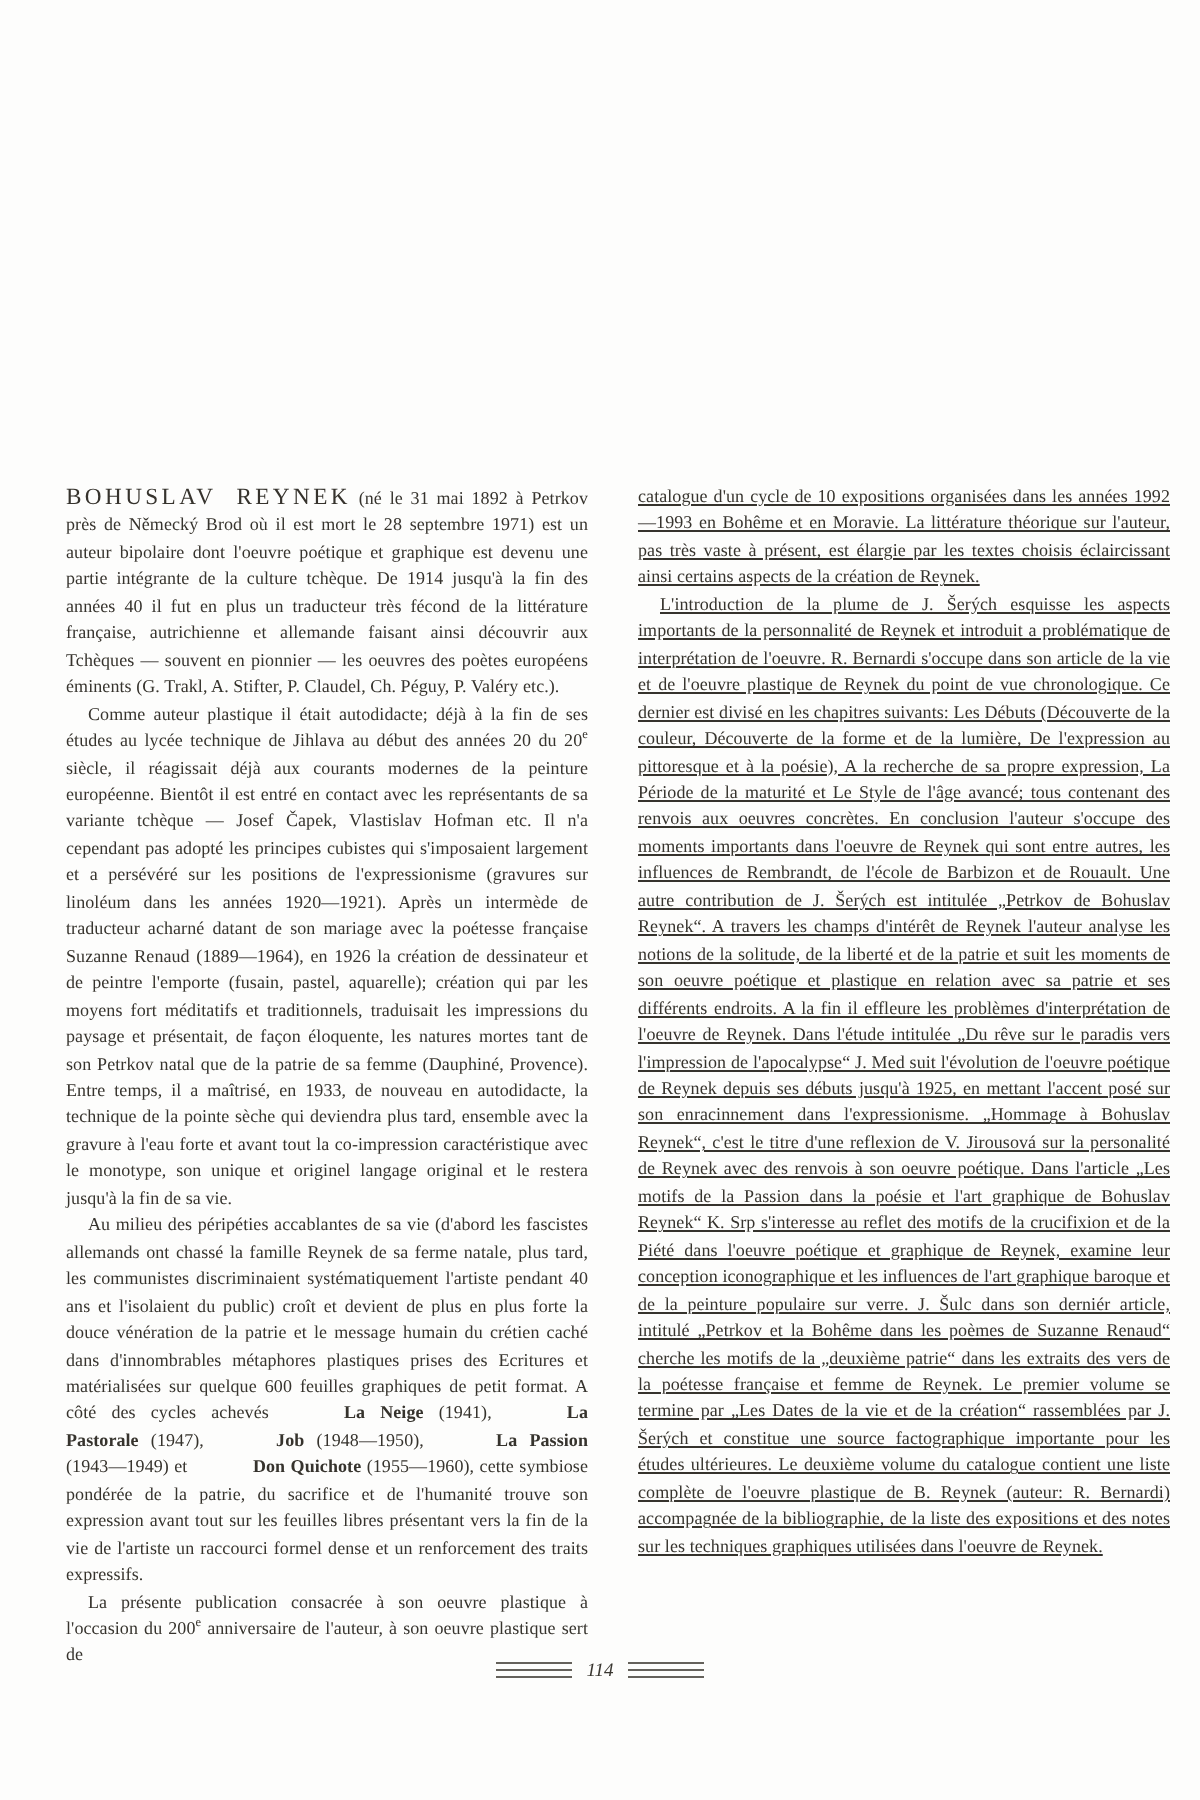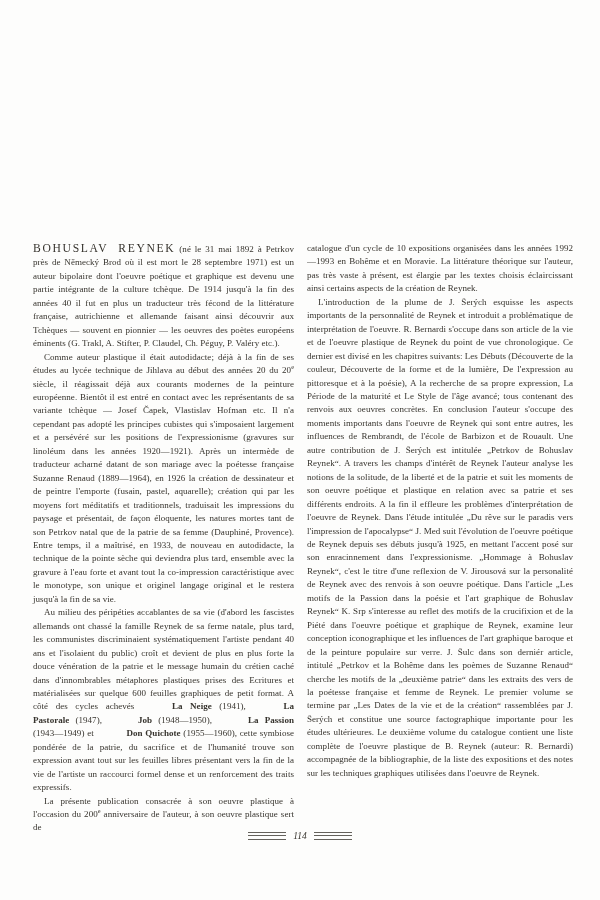--- a/index.html
+++ b/index.html
@@ -21,42 +21,41 @@
     position: absolute;
     top: 222px;
     font-size: 9px;
     line-height: 13.45px;
     text-align: justify;
     letter-spacing: 0.04px;
     hyphens: auto;
     -webkit-hyphens: auto;
   }
   .col-left  { left: 33px;  width: 261px; }
-  .col-right { left: 307px; width: 266px; }
+  .col-right { left: 319px; width: 266px; text-decoration: underline; }
   p { margin: 0; padding: 0; }
   p.indent { text-indent: 11px; }
   .lead {
     font-size: 11.6px;
     letter-spacing: 1.7px;
     word-spacing: 4px;
   }
   sup { font-size: 6.3px; line-height: 0; }
   b { font-weight: bold; padding-left: 30px; }
   .sig-line {
     text-align: right;
     margin-top: -13.45px;
     padding-right: 1px;
   }
   .footer {
     position: absolute;
     top: 811px;
     left: 0;
     width: 600px;
     display: flex;
-    align-items: center;
     justify-content: center;
     gap: 5px;
   }
   .rule {
     width: 38px;
     height: 8px;
     background: repeating-linear-gradient(
       to bottom,
       #64615b 0, #64615b 1px,
       transparent 1px, transparent 3.5px

